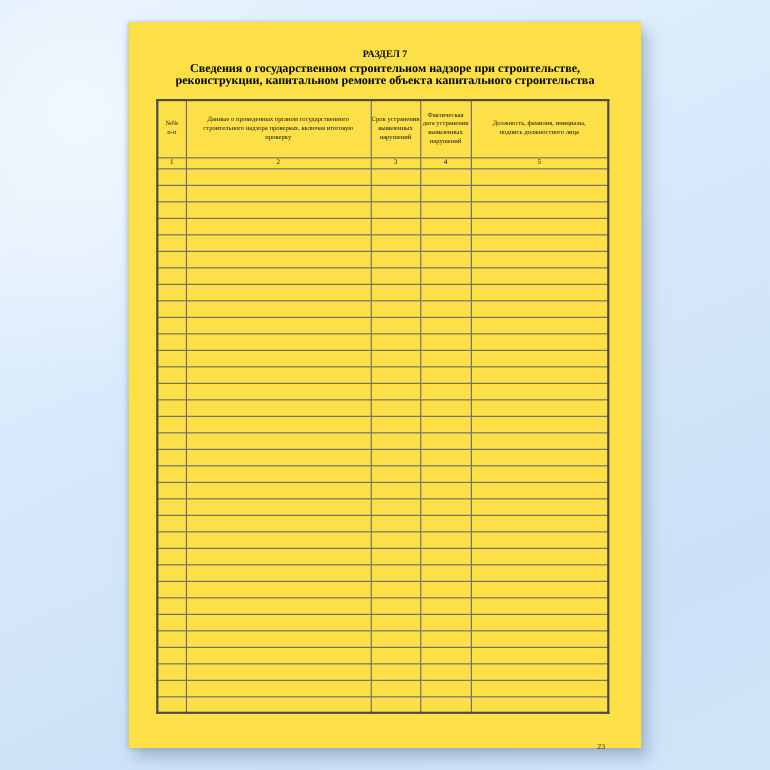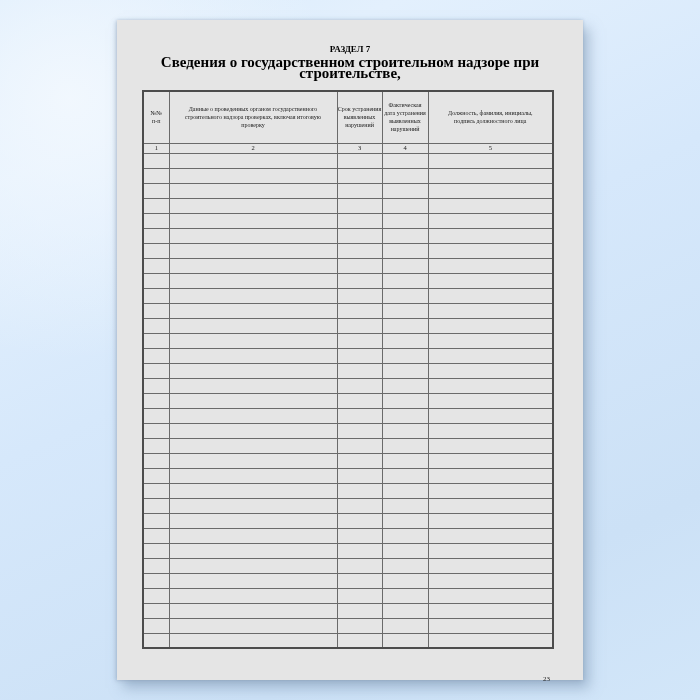--- a/index.html
+++ b/index.html
@@ -15,42 +15,42 @@
     background:
       radial-gradient(circle at 10% 14%, rgba(242,248,254,0.95) 0%, rgba(242,248,254,0) 30%),
       linear-gradient(155deg, #d9ebfc 0%, #e3f0fd 18%, #d6e8fb 45%, #cce1f6 80%, #d2e6f9 100%);
   }
   .page {
     position: absolute;
     left: 117px;
     top: 20px;
     width: 466px;
     height: 660px;
-    background: #e5e5e5;
+    background: #fde047;
     box-shadow:
       0 0 3px rgba(128,150,176,0.40),
       -2px 1px 4px rgba(138,158,182,0.30),
       6px 8px 12px rgba(115,142,172,0.50);
   }
   .title-block {
     position: absolute;
     left: 0;
     top: 24px;
     width: 100%;
     text-align: center;
     color: #000;
     font-weight: bold;
   }
   .section-title {
     font-size: 9px;
     line-height: 11px;
     margin-bottom: 2px;
   }
   .subtitle-line {
-    font-size: 15px;
+    font-size: 11px;
     line-height: 10.5px;
   }
   table.journal {
     position: absolute;
     left: 25px;
     top: 70px;
     width: 410px;
     height: 559px;
     border-collapse: collapse;
     table-layout: fixed;
@@ -100,20 +100,21 @@
   }
 </style>
 </head>
 <body>
 
 <div class="page">
 
   <div class="title-block">
     <div class="section-title">РАЗДЕЛ 7</div>
     <div class="subtitle-line">Сведения о государственном строительном надзоре при строительстве,</div>
+    <div class="subtitle-line">реконструкции, капитальном ремонте объекта капитального строительства</div>
   </div>
 
   <table class="journal">
     <colgroup>
       <col style="width:26px">
       <col style="width:168px">
       <col style="width:45px">
       <col style="width:46px">
       <col style="width:125px">
     </colgroup>

